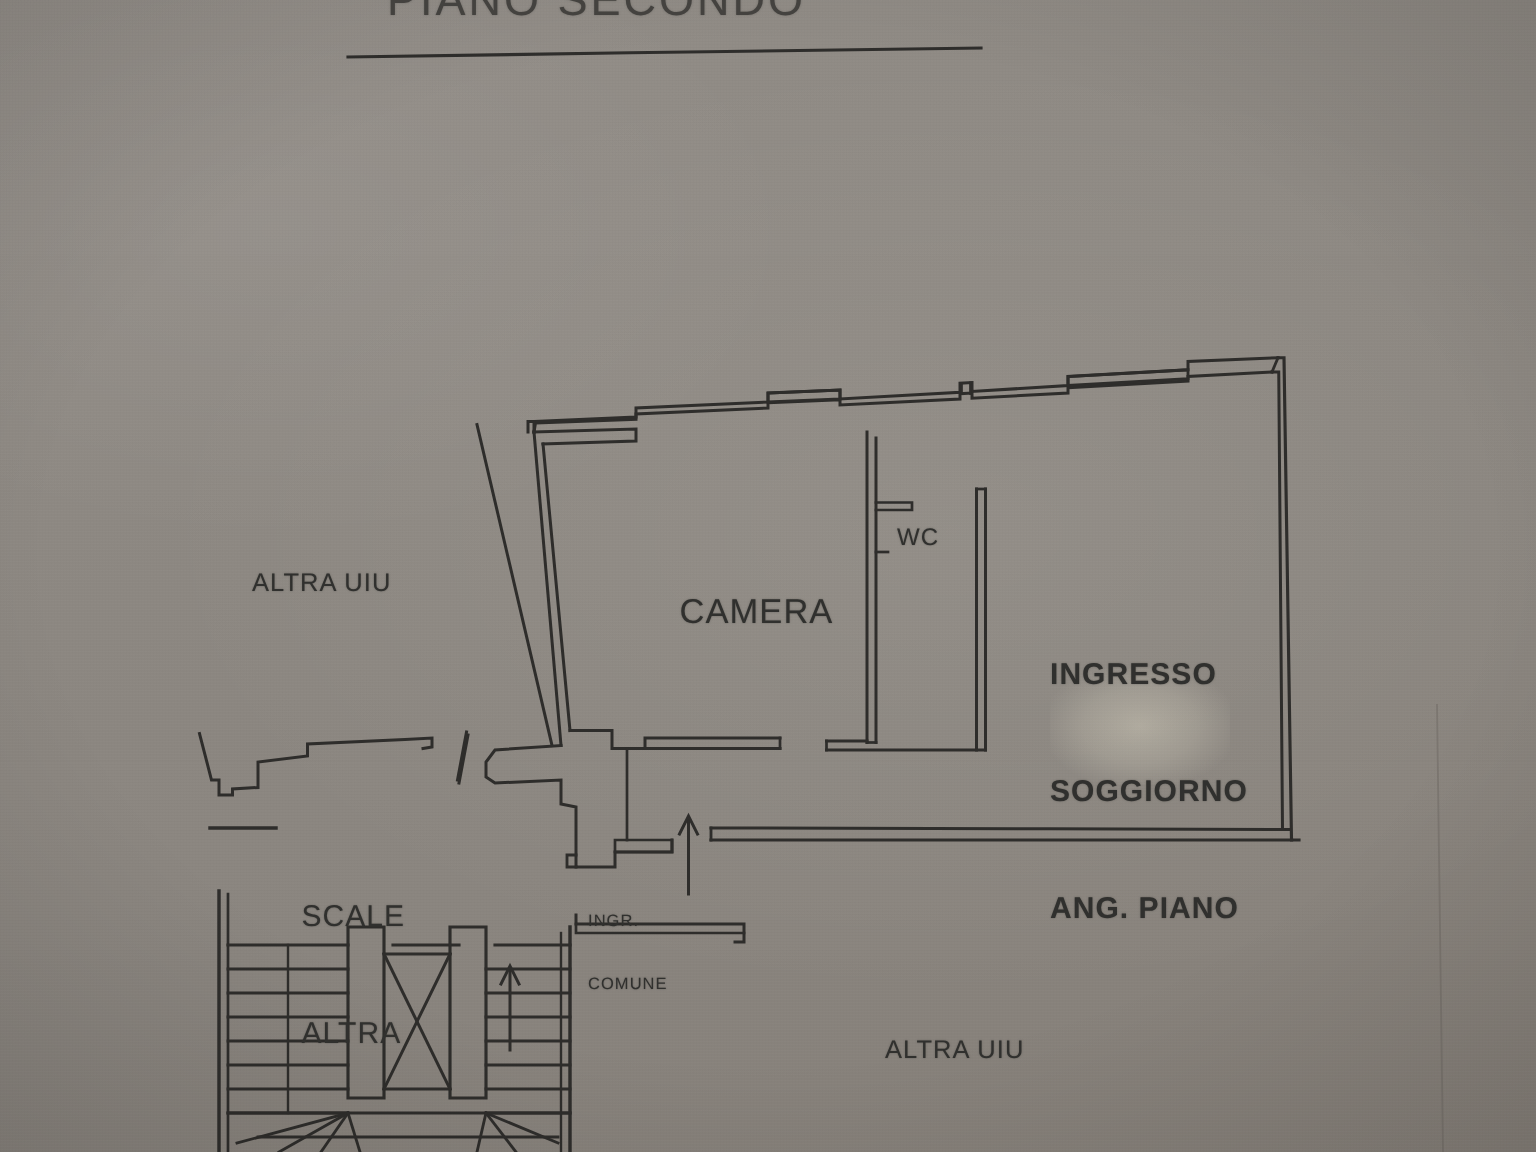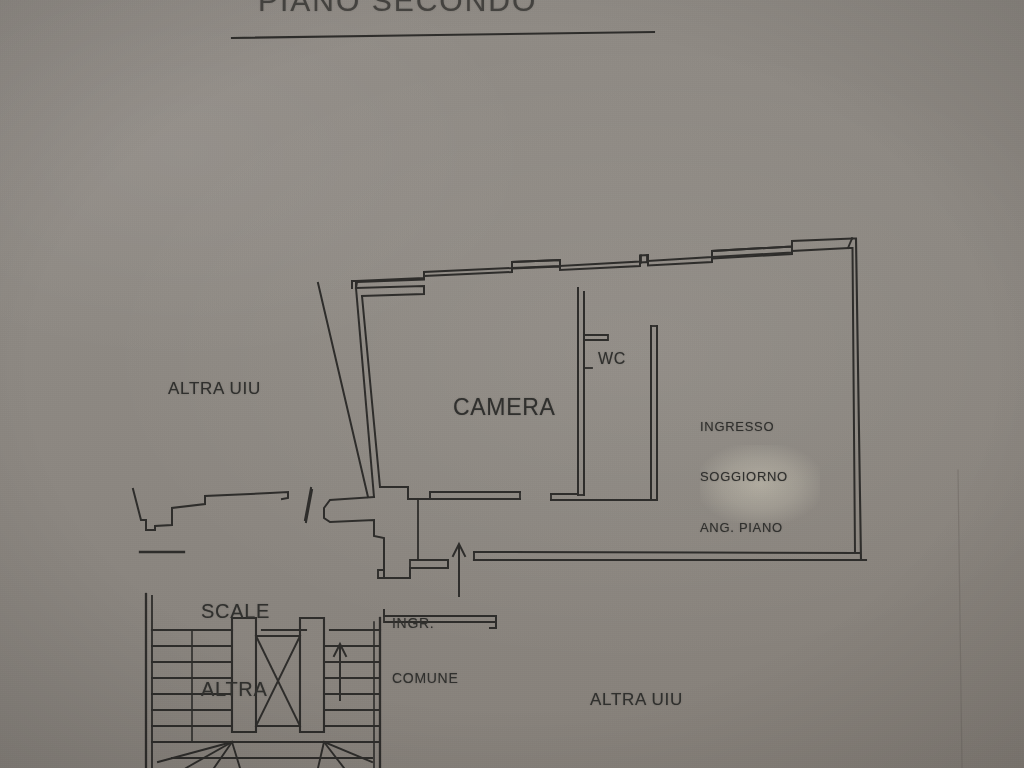--- a/index.html
+++ b/index.html
@@ -191,29 +191,29 @@
 <div id="vig"></div>
 
 <div id="title">PIANO SECONDO</div>
 
 <div class="lbl" style="left:168px;top:379px;font-size:17px;">ALTRA UIU</div>
 
 <div class="lbl" style="left:453px;top:394px;font-size:23px;">CAMERA</div>
 
 <div class="lbl" style="left:598px;top:350px;font-size:16px;">WC</div>
 
-<div class="lbl multi" style="left:700px;top:385px;font-size:13px;">
+<div class="lbl multi" style="left:700px;top:385px;font-size:20px;font-weight:bold;">
   <div>INGRESSO</div>
   <div>SOGGIORNO</div>
   <div>ANG. PIANO</div>
 </div>
 
 <div class="lbl multi" style="left:201px;top:546px;font-size:20px;">
   <div>SCALE</div>
   <div>ALTRA</div>
 </div>
 
-<div class="lbl multi" style="left:392px;top:578px;font-size:14px;">
+<div class="lbl multi" style="left:392px;top:578px;font-size:11px;">
   <div>INGR.</div>
   <div>COMUNE</div>
 </div>
 
 <div class="lbl" style="left:590px;top:690px;font-size:17px;">ALTRA UIU</div>
 
 </body></html>

